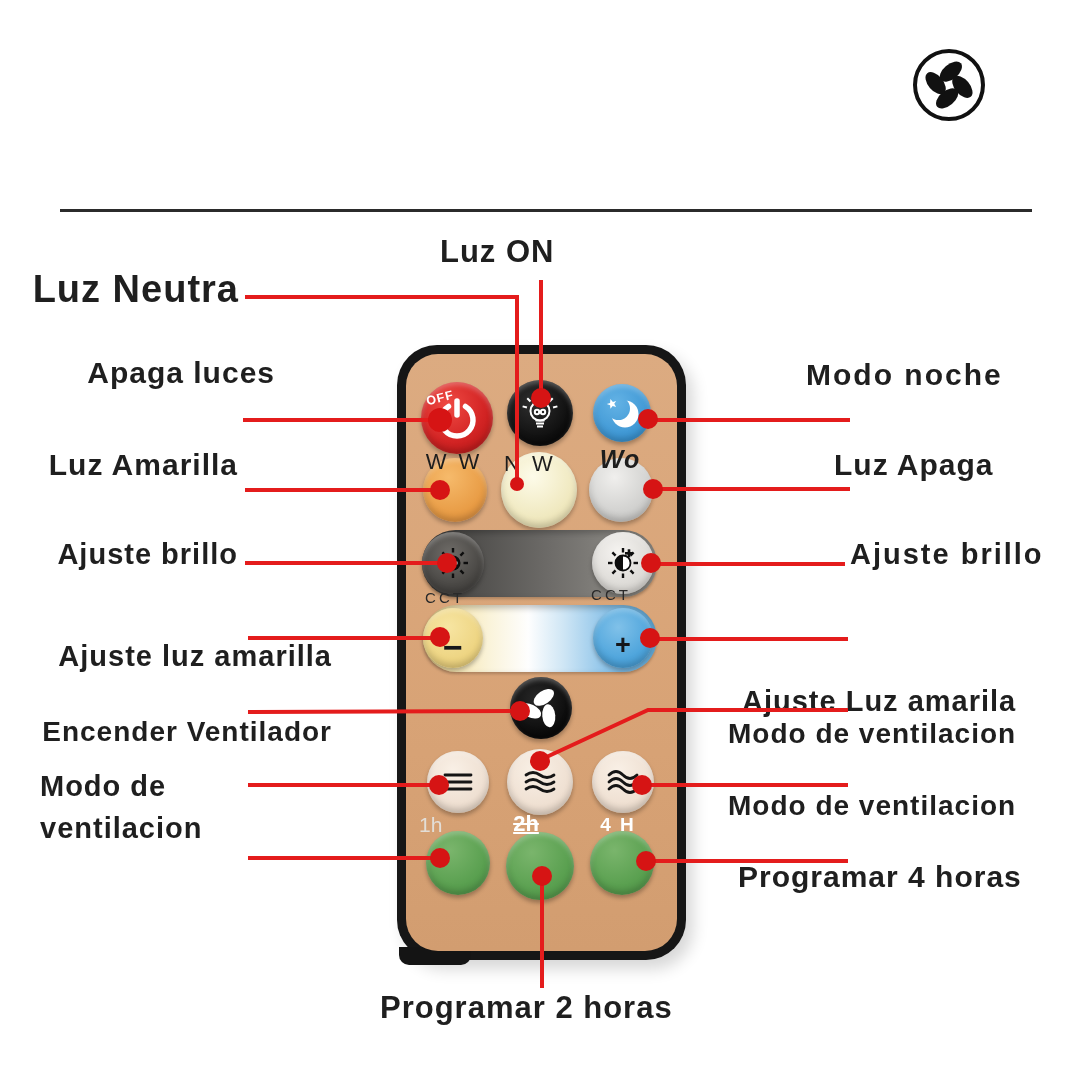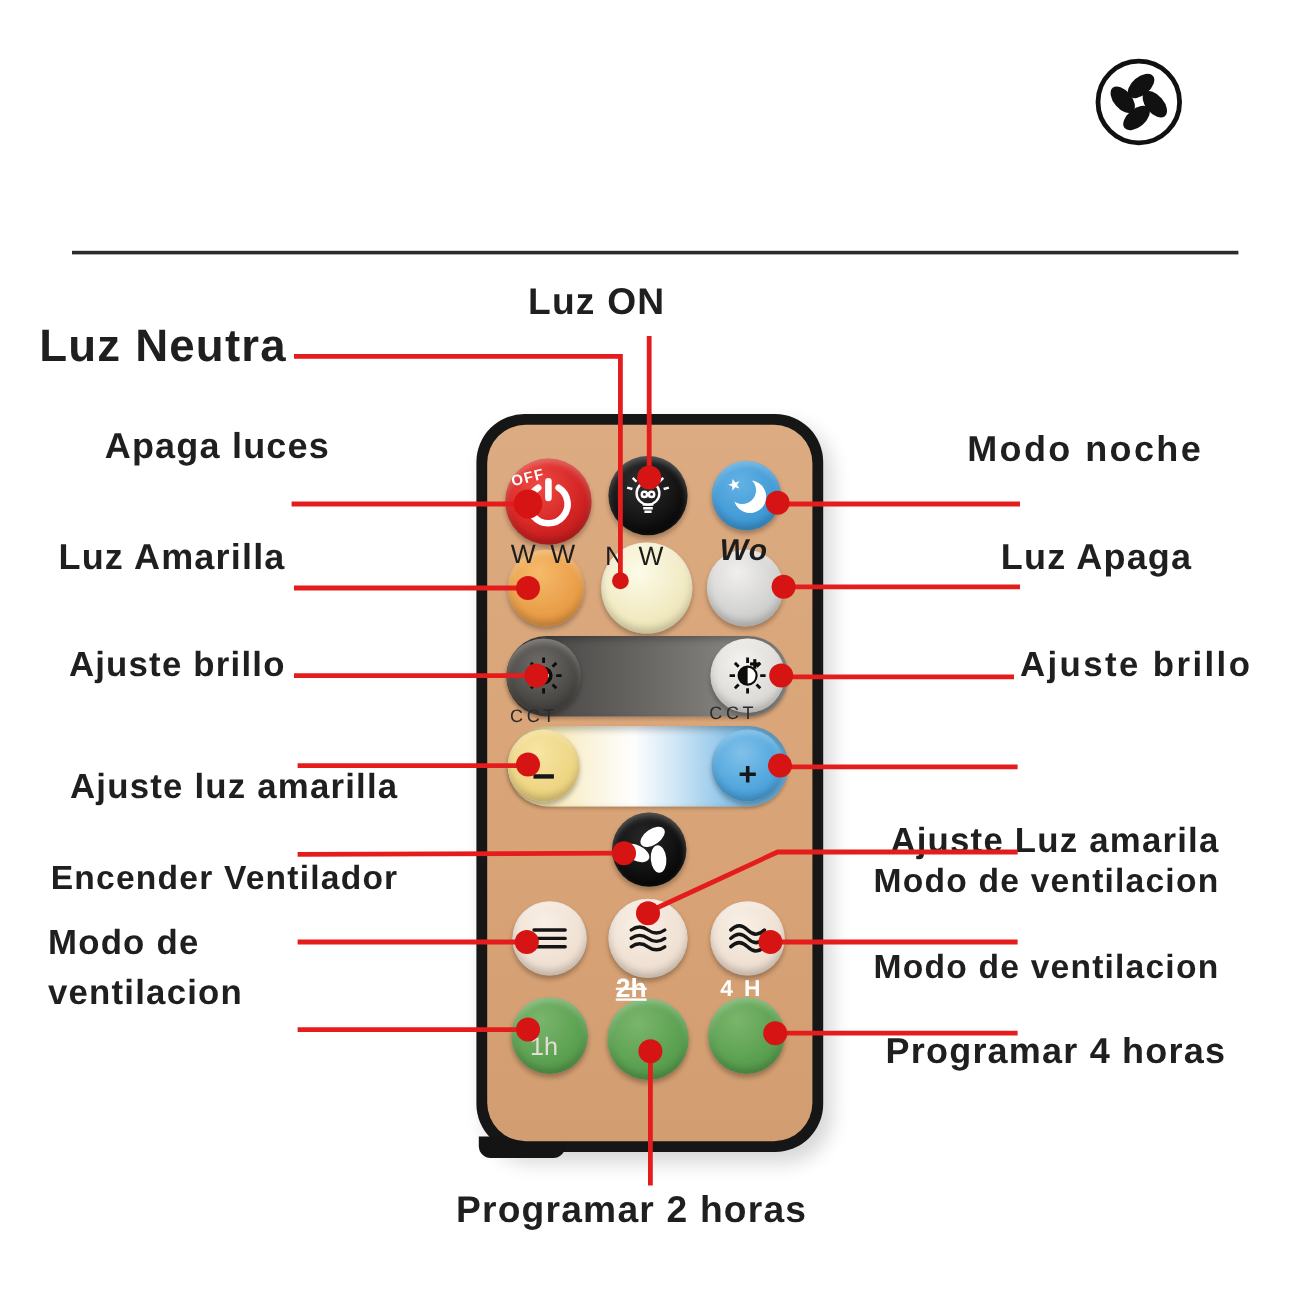--- a/index.html
+++ b/index.html
@@ -59,21 +59,21 @@
   .green{background:radial-gradient(circle at 38% 30%,#7ab56c,#5aa050 60%,#4b8e44);}
   #btn-1h{left:29px;top:486px;width:64px;height:64px;}
   #btn-2h{left:109px;top:487px;width:68px;height:68px;}
   #btn-4h{left:193px;top:486px;width:64px;height:64px;}
   
   #lab-ww{left:22px;top:104px;width:70px;text-align:center;font-size:22px;letter-spacing:3px;}
   #lab-nw{left:98px;top:106px;width:70px;text-align:center;font-size:22px;letter-spacing:3px;}
   #lab-wo{left:188px;top:100px;width:70px;text-align:center;font-size:25px;font-style:italic;font-weight:600;letter-spacing:1px;}
   #lab-cct-l{left:16px;top:244px;width:64px;text-align:center;font-size:15px;letter-spacing:3px;color:#2a2a2a;}
   #lab-cct-r{left:182px;top:241px;width:64px;text-align:center;font-size:15px;letter-spacing:3px;color:#2a2a2a;}
-  #lab-1h{left:22px;top:468px;width:46px;text-align:right;font-size:21px;color:#e3ded7;margin-top:48px;}
+  #lab-1h{left:22px;top:468px;width:46px;text-align:left;font-size:21px;color:#e3ded7;}
   #lab-2h{left:106px;top:466px;width:46px;text-align:center;font-size:22px;font-weight:700;color:#ffffff;
           text-decoration:line-through underline;text-decoration-thickness:2px;}
   #lab-4h{left:196px;top:469px;width:50px;text-align:center;font-size:19px;font-weight:800;letter-spacing:2px;color:#ffffff;}
   
   #callout-svg{position:absolute;left:0;top:0;z-index:5;pointer-events:none;}
   #brand-logo{position:absolute;left:908px;top:44px;width:82px;height:82px;}
 </style>
 </head>
 <body>
 

